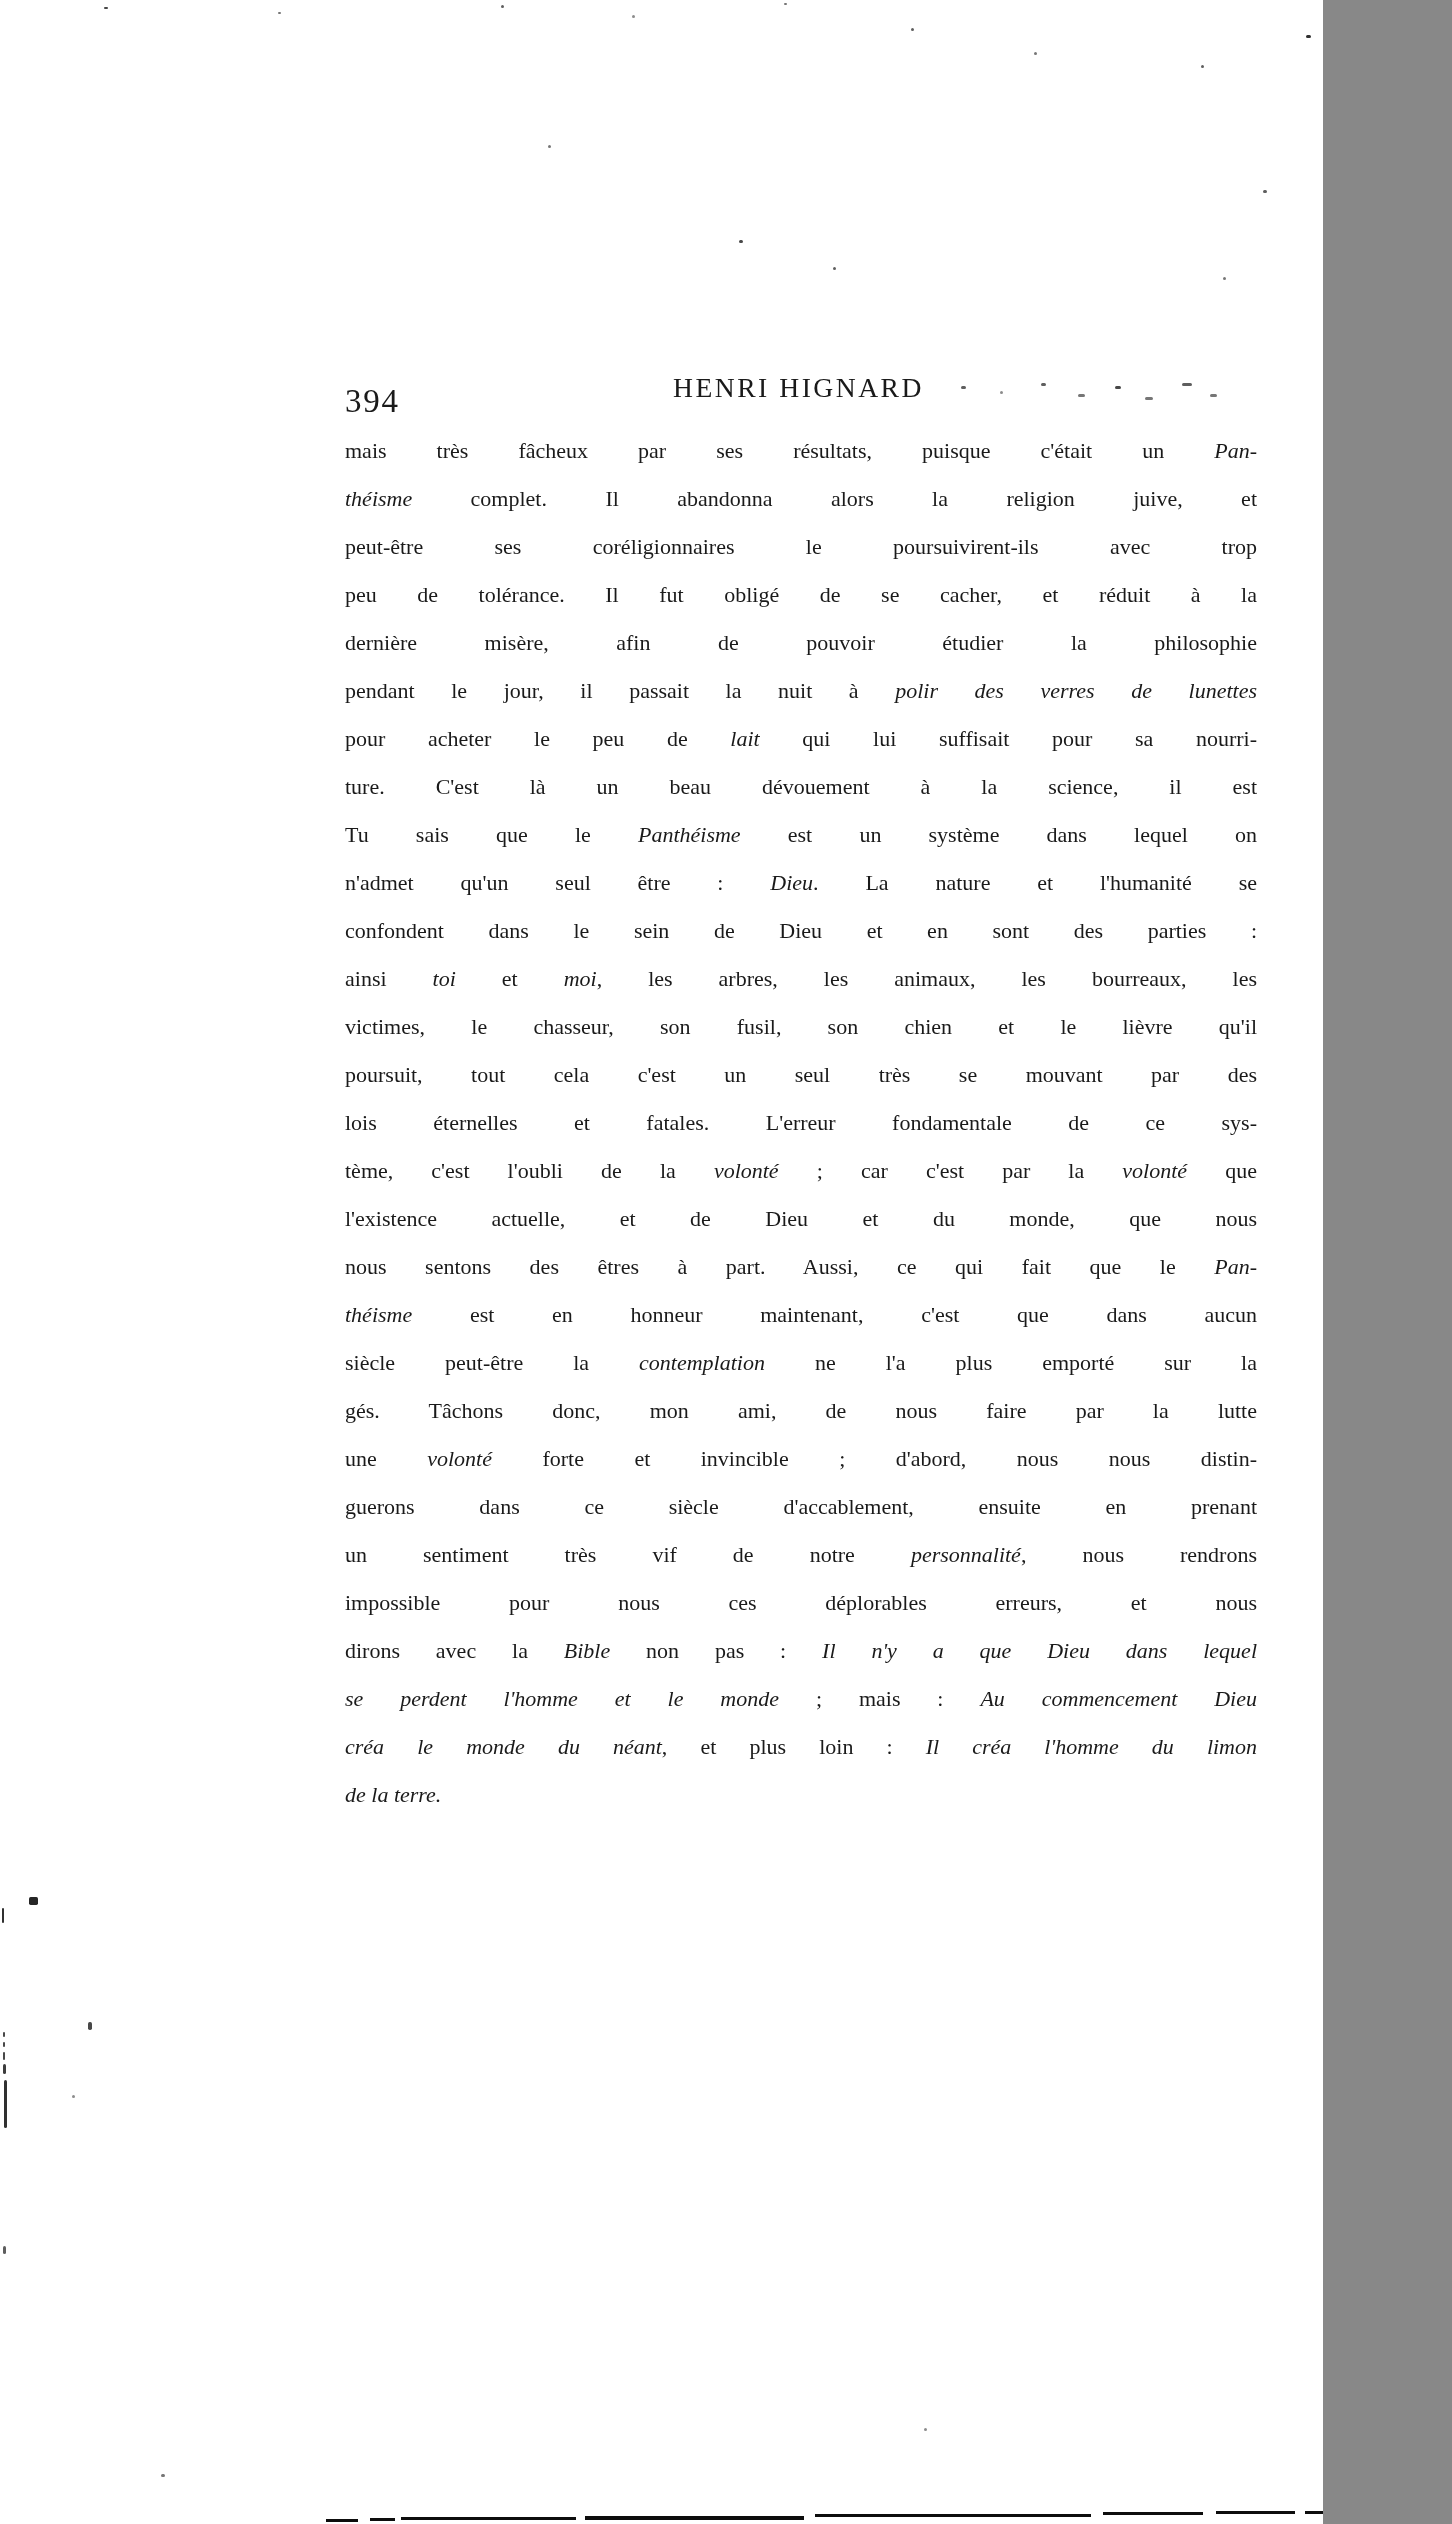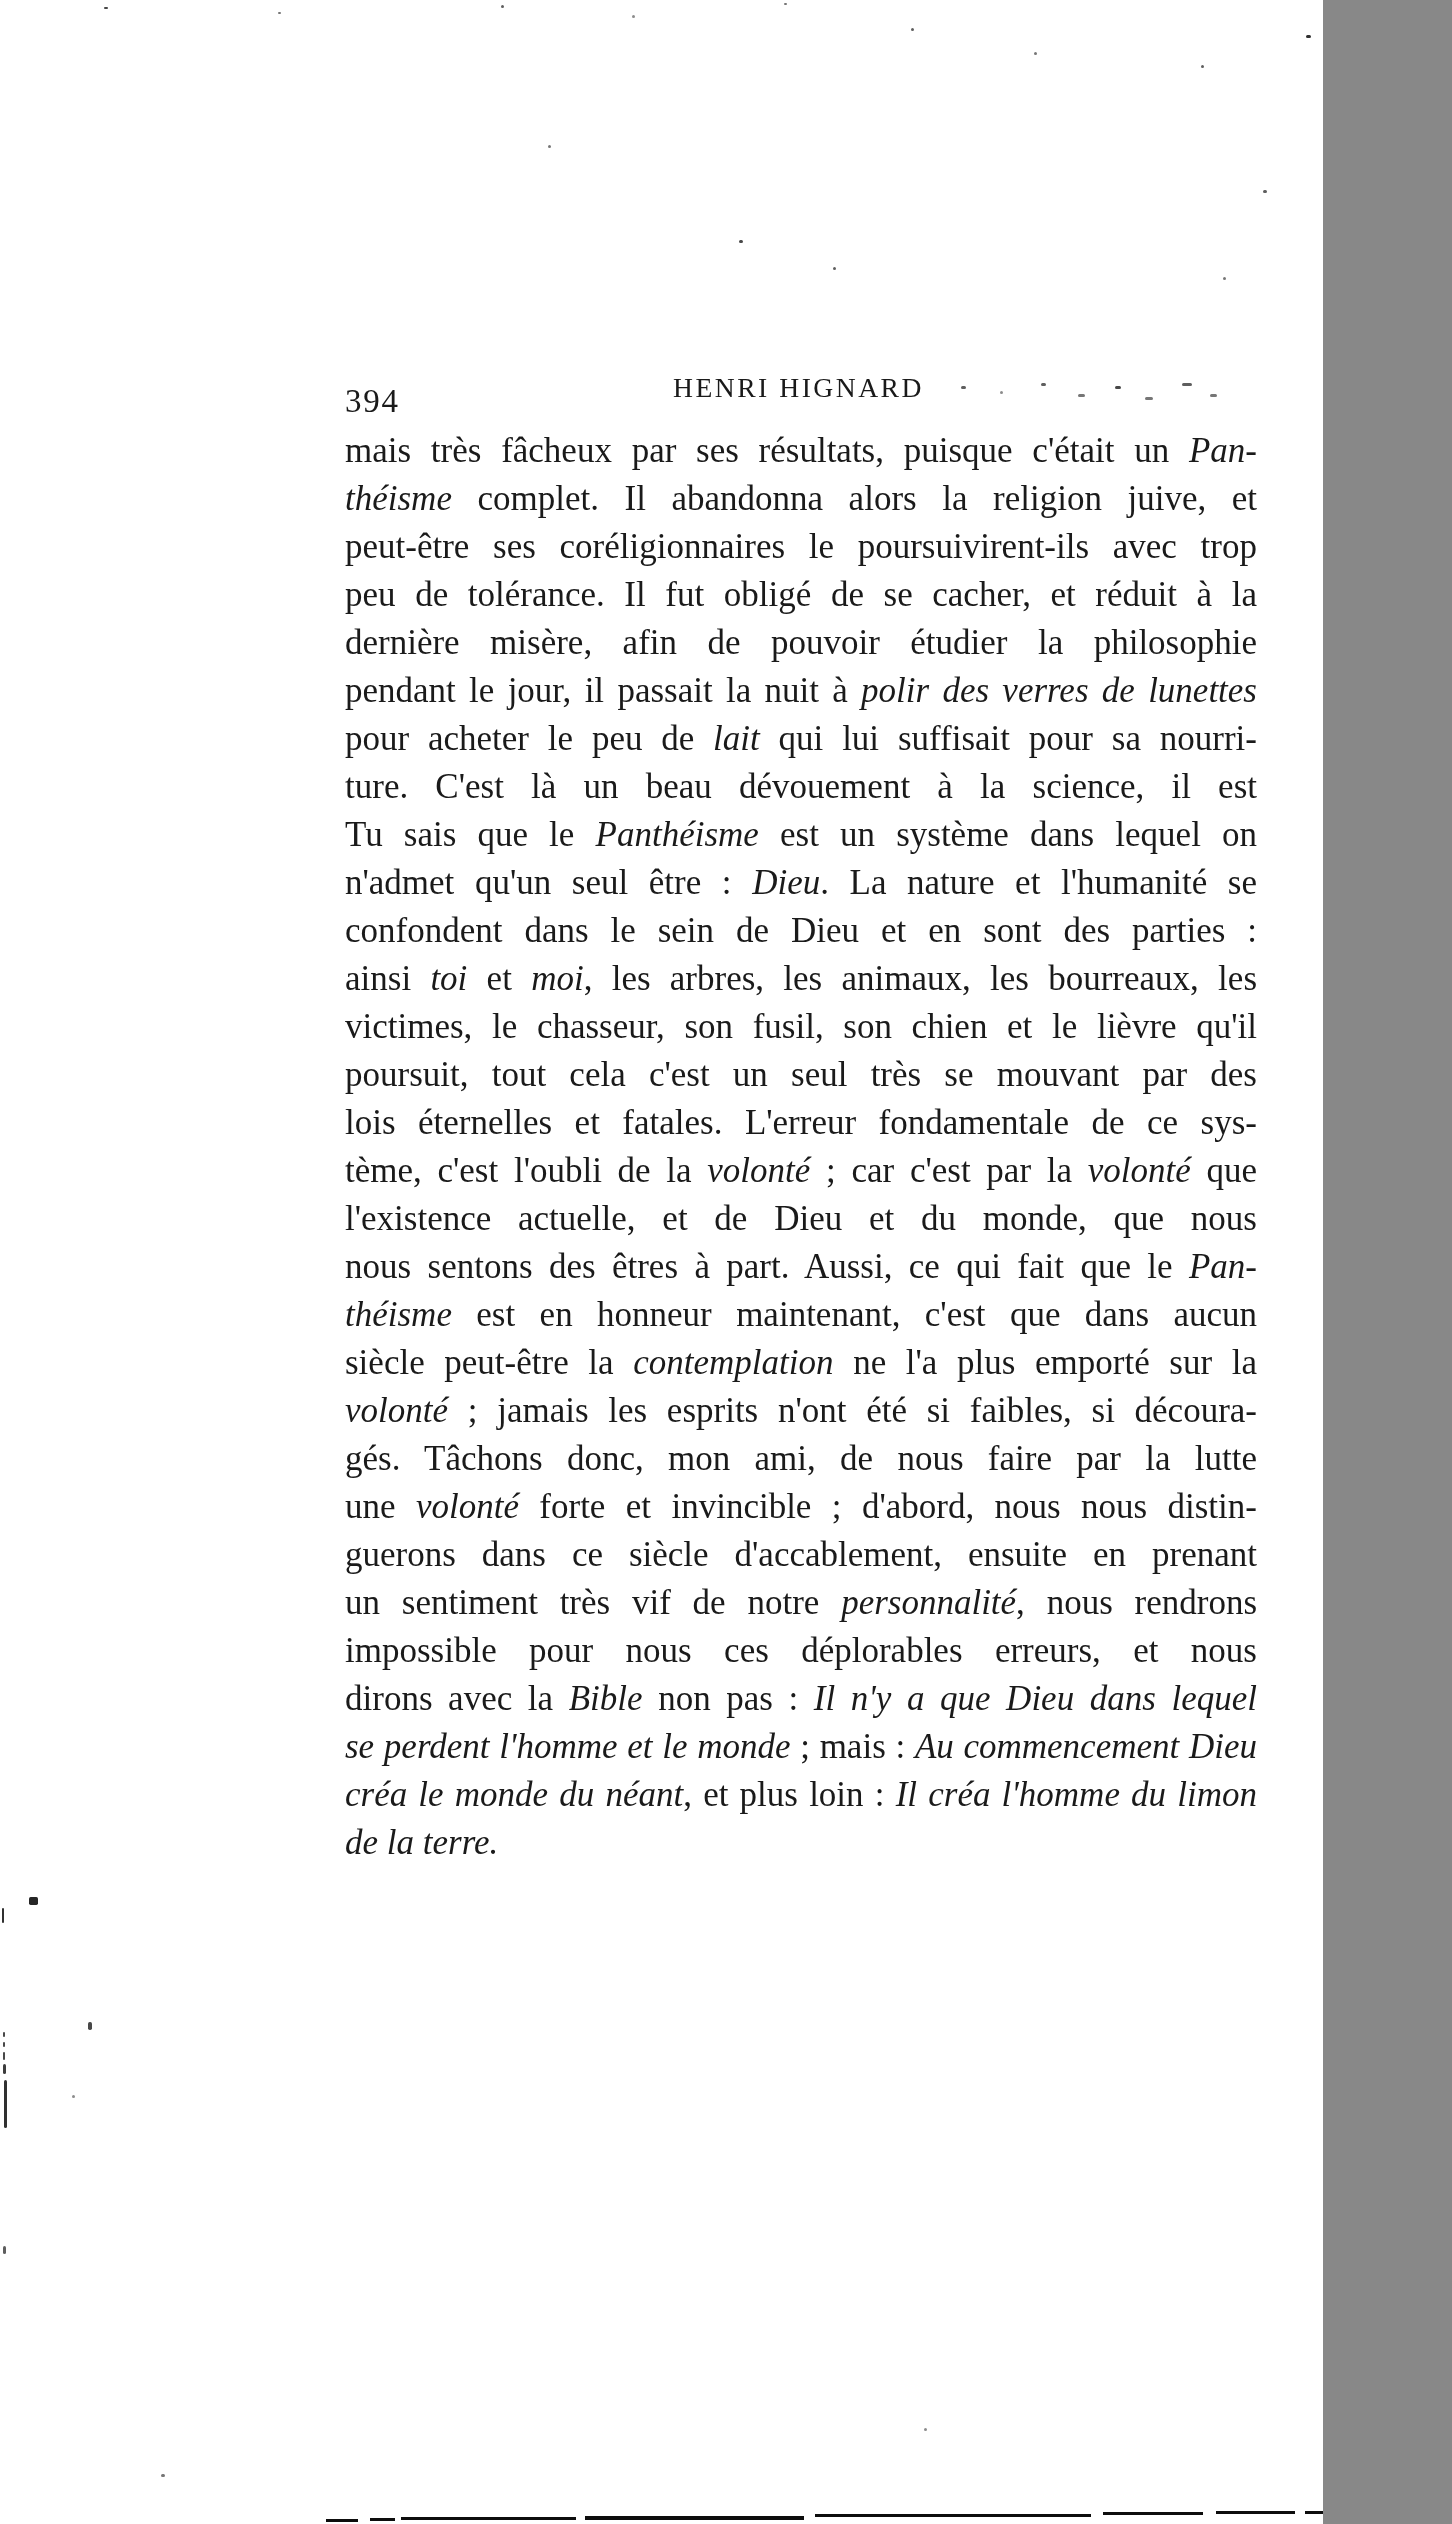--- a/index.html
+++ b/index.html
@@ -24,21 +24,21 @@
   .runtitle{
     position:absolute;left:673px;top:372px;
     font-size:27.6px;letter-spacing:2.5px;
     font-variant:normal;
   }
   
   .textblock{
     position:absolute;left:345px;top:427px;width:912px;
   }
   .line{
-    font-size:35px;
+    font-size:22px;
     line-height:48px;
     height:48px;
     text-align:justify;
     text-align-last:justify;
     white-space:normal;
     overflow:visible;
   }
   .line.lastline{
     text-align:left;
     text-align-last:left;
@@ -76,21 +76,20 @@
       <div class="line"><span>confondent dans le sein de Dieu et en sont des parties :</span></div>
       <div class="line"><span>ainsi </span><i>toi</i><span> et </span><i>moi</i><span>, les arbres, les animaux, les bourreaux, les</span></div>
       <div class="line"><span>victimes, le chasseur, son fusil, son chien et le lièvre qu'il</span></div>
       <div class="line"><span>poursuit, tout cela c'est un seul très se mouvant par des</span></div>
       <div class="line"><span>lois éternelles et fatales. L'erreur fondamentale de ce sys-</span></div>
       <div class="line"><span>tème, c'est l'oubli de la </span><i>volonté</i><span> ; car c'est par la </span><i>volonté</i><span> que</span></div>
       <div class="line"><span>l'existence actuelle, et de Dieu et du monde, que nous</span></div>
       <div class="line"><span>nous sentons des êtres à part. Aussi, ce qui fait que le </span><i>Pan-</i></div>
       <div class="line"><i>théisme</i><span> est en honneur maintenant, c'est que dans aucun</span></div>
       <div class="line"><span>siècle peut-être la </span><i>contemplation</i><span> ne l'a plus emporté sur la</span></div>
-      <div class="line"><i>volonté</i><span> ; jamais les esprits n'ont été si faibles, si découra-</span></div>
       <div class="line"><span>gés. Tâchons donc, mon ami, de nous faire par la lutte</span></div>
       <div class="line"><span>une </span><i>volonté</i><span> forte et invincible ; d'abord, nous nous distin-</span></div>
       <div class="line"><span>guerons dans ce siècle d'accablement, ensuite en prenant</span></div>
       <div class="line"><span>un sentiment très vif de notre </span><i>personnalité</i><span>, nous rendrons</span></div>
       <div class="line"><span>impossible pour nous ces déplorables erreurs, et nous</span></div>
       <div class="line"><span>dirons avec la </span><i>Bible</i><span> non pas : </span><i>Il n'y a que Dieu dans lequel</i></div>
       <div class="line"><i>se perdent l'homme et le monde</i><span> ; mais : </span><i>Au commencement Dieu</i></div>
       <div class="line"><i>créa le monde du néant</i><span>, et plus loin : </span><i>Il créa l'homme du limon</i></div>
       <div class="line lastline"><i>de la terre.</i></div>
     </div>

